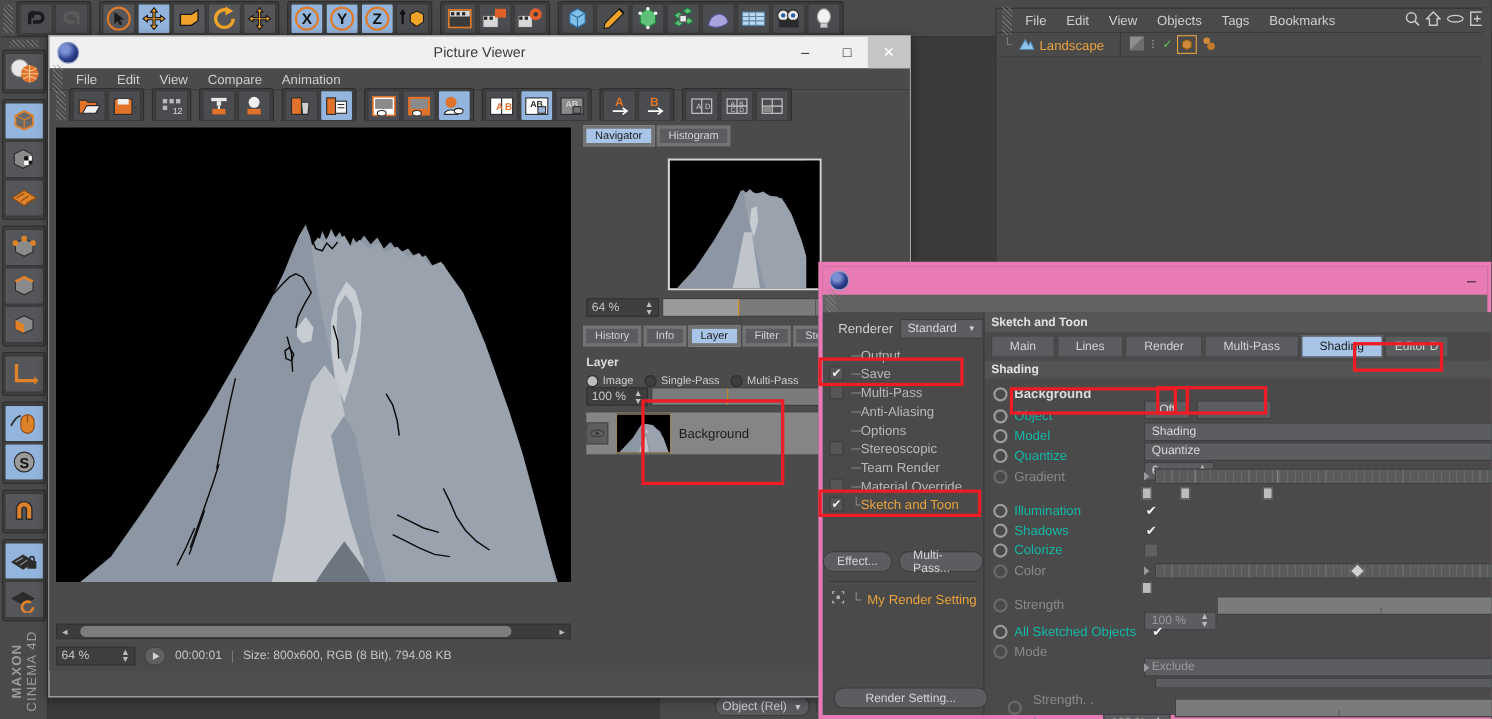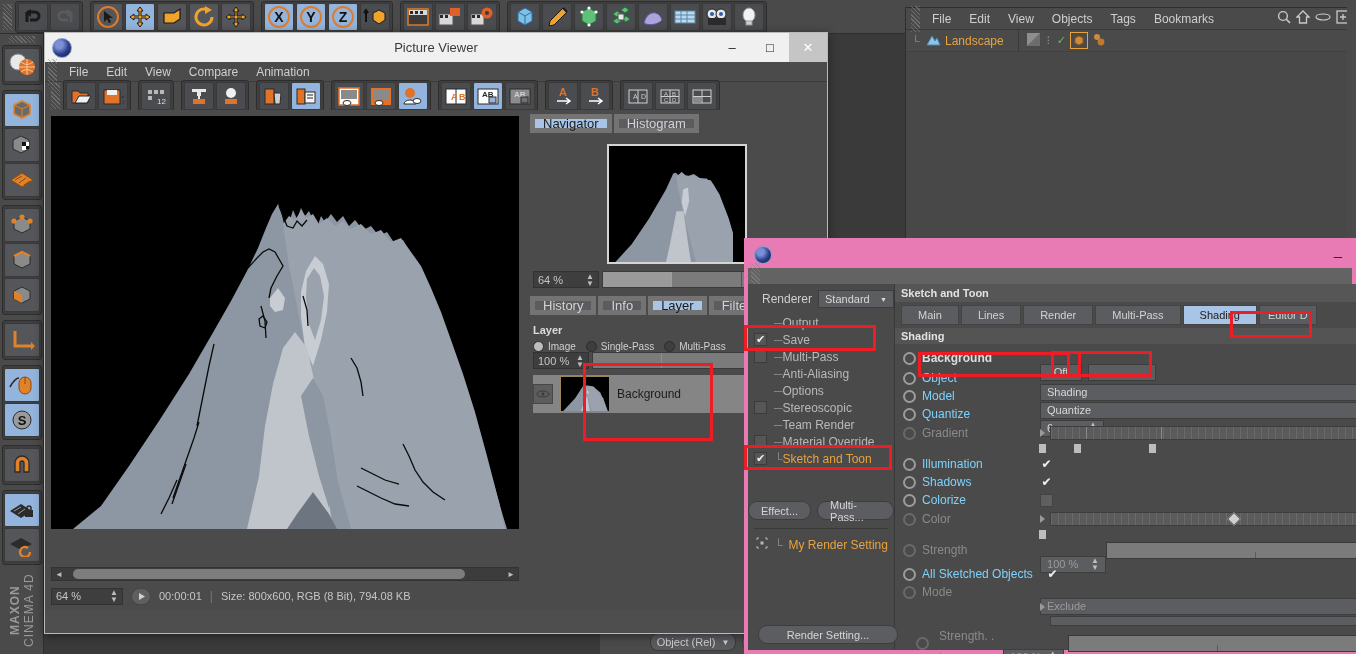--- a/index.html
+++ b/index.html
@@ -97,21 +97,21 @@
   .pv-status { position:absolute; left:6px; bottom:3px; width:468px; height:22px;
      background:#4b4b4b; display:flex; align-items:center; gap:8px;}
   .numfield { background:#3e3e3e; border:1px solid #323232; height:17px;
      display:flex; align-items:center; padding:0 4px; color:#c6c6c6; font-size:11px;}
   .spin { margin-left:auto; font-size:8px; line-height:7px; color:#bdbdbd;}
   .playbtn { width:20px; height:17px; border-radius:9px; background:#5f5f5f;
      border:1px solid #434343; display:flex; align-items:center; justify-content:center;}
 
   .pv-right { flex:1; background:#4b4b4b; padding:4px 0 0 2px;}
   .tabs { display:flex; height:19px; gap:2px; padding-left:3px;}
-  .tab { background:#5b5c60; border:5px solid #737373; color:#d3d3d3; font-size:13px;
+  .tab { background:#5b5c60; border:3px solid #737373; color:#d3d3d3; font-size:10px;
      padding:0 8px; display:flex; align-items:center; height:19px;}
   .tab.active { background:#a8c5e8; color:#1b1b1b; }
   .navbox { margin:8px 0 0 0; height:126px; display:flex; justify-content:center; align-items:center;
      background:#4b4b4b; position:relative;}
   .navimg { width:140px; height:120px; background:#000; border:2px solid #d4d4d4; position:relative; overflow:hidden;}
   .navstrip { position:absolute; left:0; top:0; width:14px; height:100%; background:#000;}
 
   .layer-panel { margin-top:6px; }
   .layer-hdr { background:#4b4b4b; color:#dcdcdc; font-size:11px; font-weight:bold;
      padding:3px 0 3px 6px;}
@@ -169,21 +169,21 @@
   .rs-tabs { display:flex; gap:2px; padding:3px 0 0 6px; }
   .rtab { background:#5b5c60; border:1px solid #434343; color:#d3d3d3; font-size:11px;
     height:20px; display:flex; align-items:center; padding:0 16px;}
   .rtab.active { background:#a8c5e8; color:#1b1b1b;}
   .rs-subhdr { background:#545454; color:#e2e2e2; font-size:11px; font-weight:bold;
     padding:2px 0 2px 6px; margin-top:3px;}
   .prow { display:flex; align-items:center; height:18px; padding-left:8px; font-size:12px; gap:0;}
   .pradio { width:13px; height:13px; border-radius:50%; background:#4a4a4a; border:2px solid #9c9c9c;
     margin-right:6px; flex:none;}
   .pradio.dim { border-color:#6a6a6a; }
-  .plabel { color:#7dd3fc; width:118px; white-space:nowrap; overflow:hidden;}
+  .plabel { color:#14b8a6; width:118px; white-space:nowrap; overflow:hidden;}
   .plabel.dim { color:#8a8a8a;}
   .pinput { background:#5c5d61; border:1px solid #3d3d3d; height:17px; display:flex;
     align-items:center; padding:0 6px; color:#d8d8d8; font-size:11px;margin-top:28px;}
   .pinput.dim { color:#9a9a9a;}
   .pcheck { width:13px; height:13px; display:flex; align-items:center; justify-content:center;
     color:#f2f2f2; font-size:12px;}
   .pcheckbox { width:13px; height:13px; background:#5f5f5f; border:1px solid #434343;}
   .gradbar { height:14px; background:#606060; border:1px solid #3d3d3d; position:relative;
     background-image:repeating-linear-gradient(90deg,#6a6a6a 0 1px,#5b5b5b 1px 7px);}
   .knob { width:9px; height:11px; background:#bdbdbd; border:1px solid #4a4a4a;

